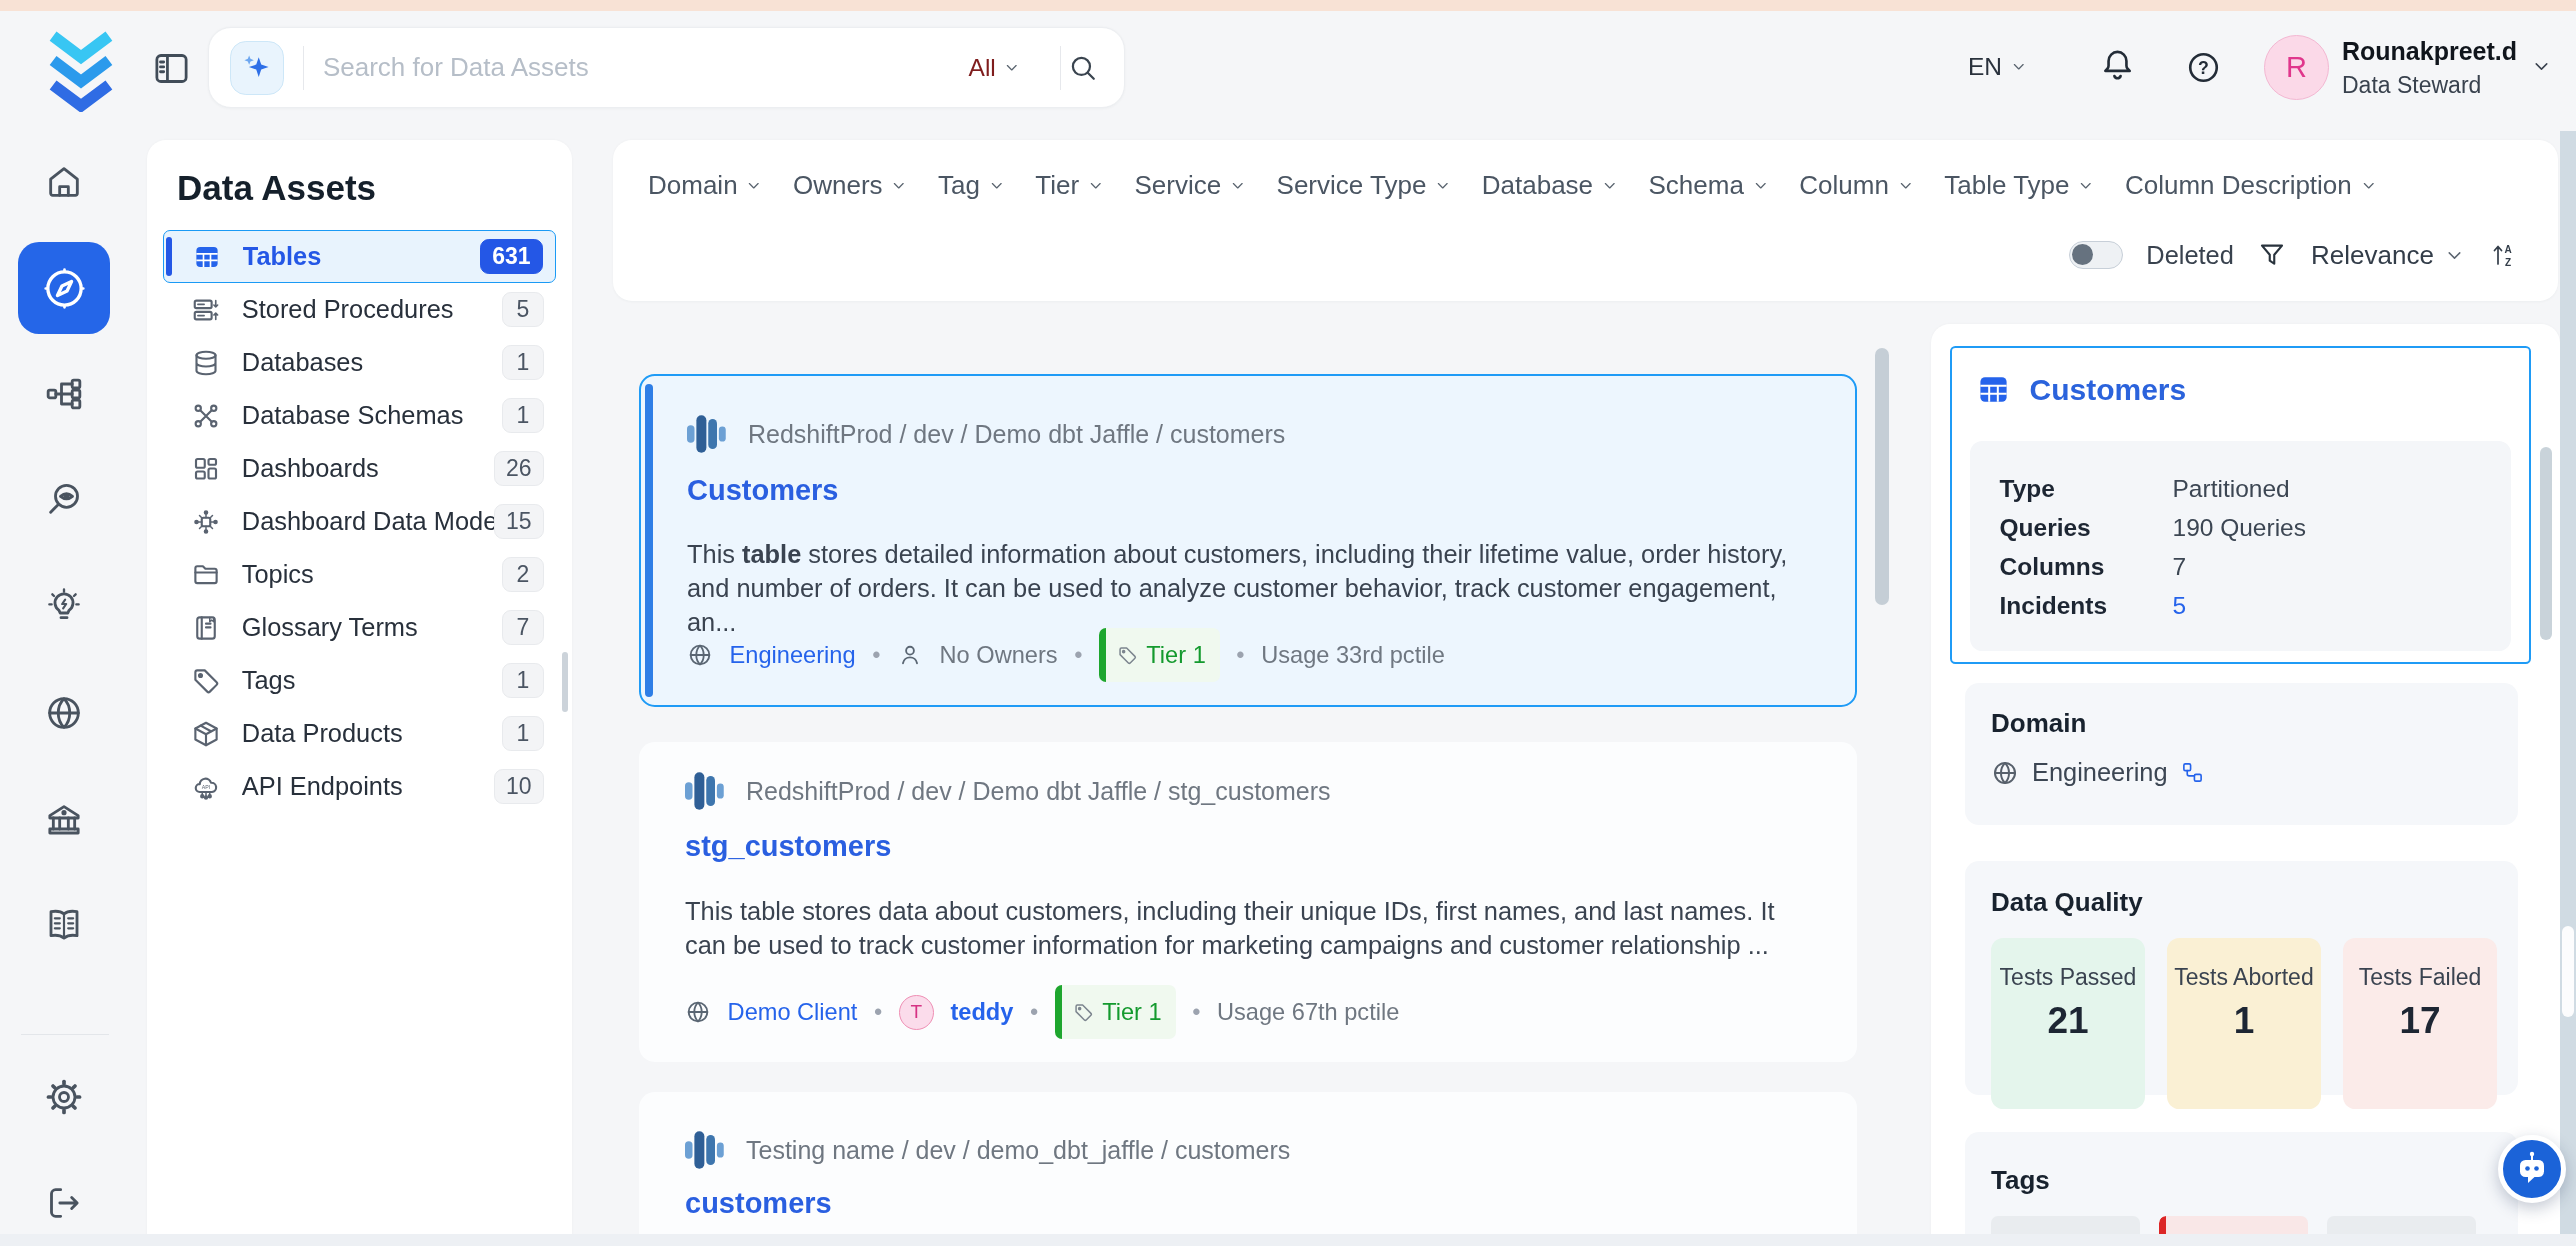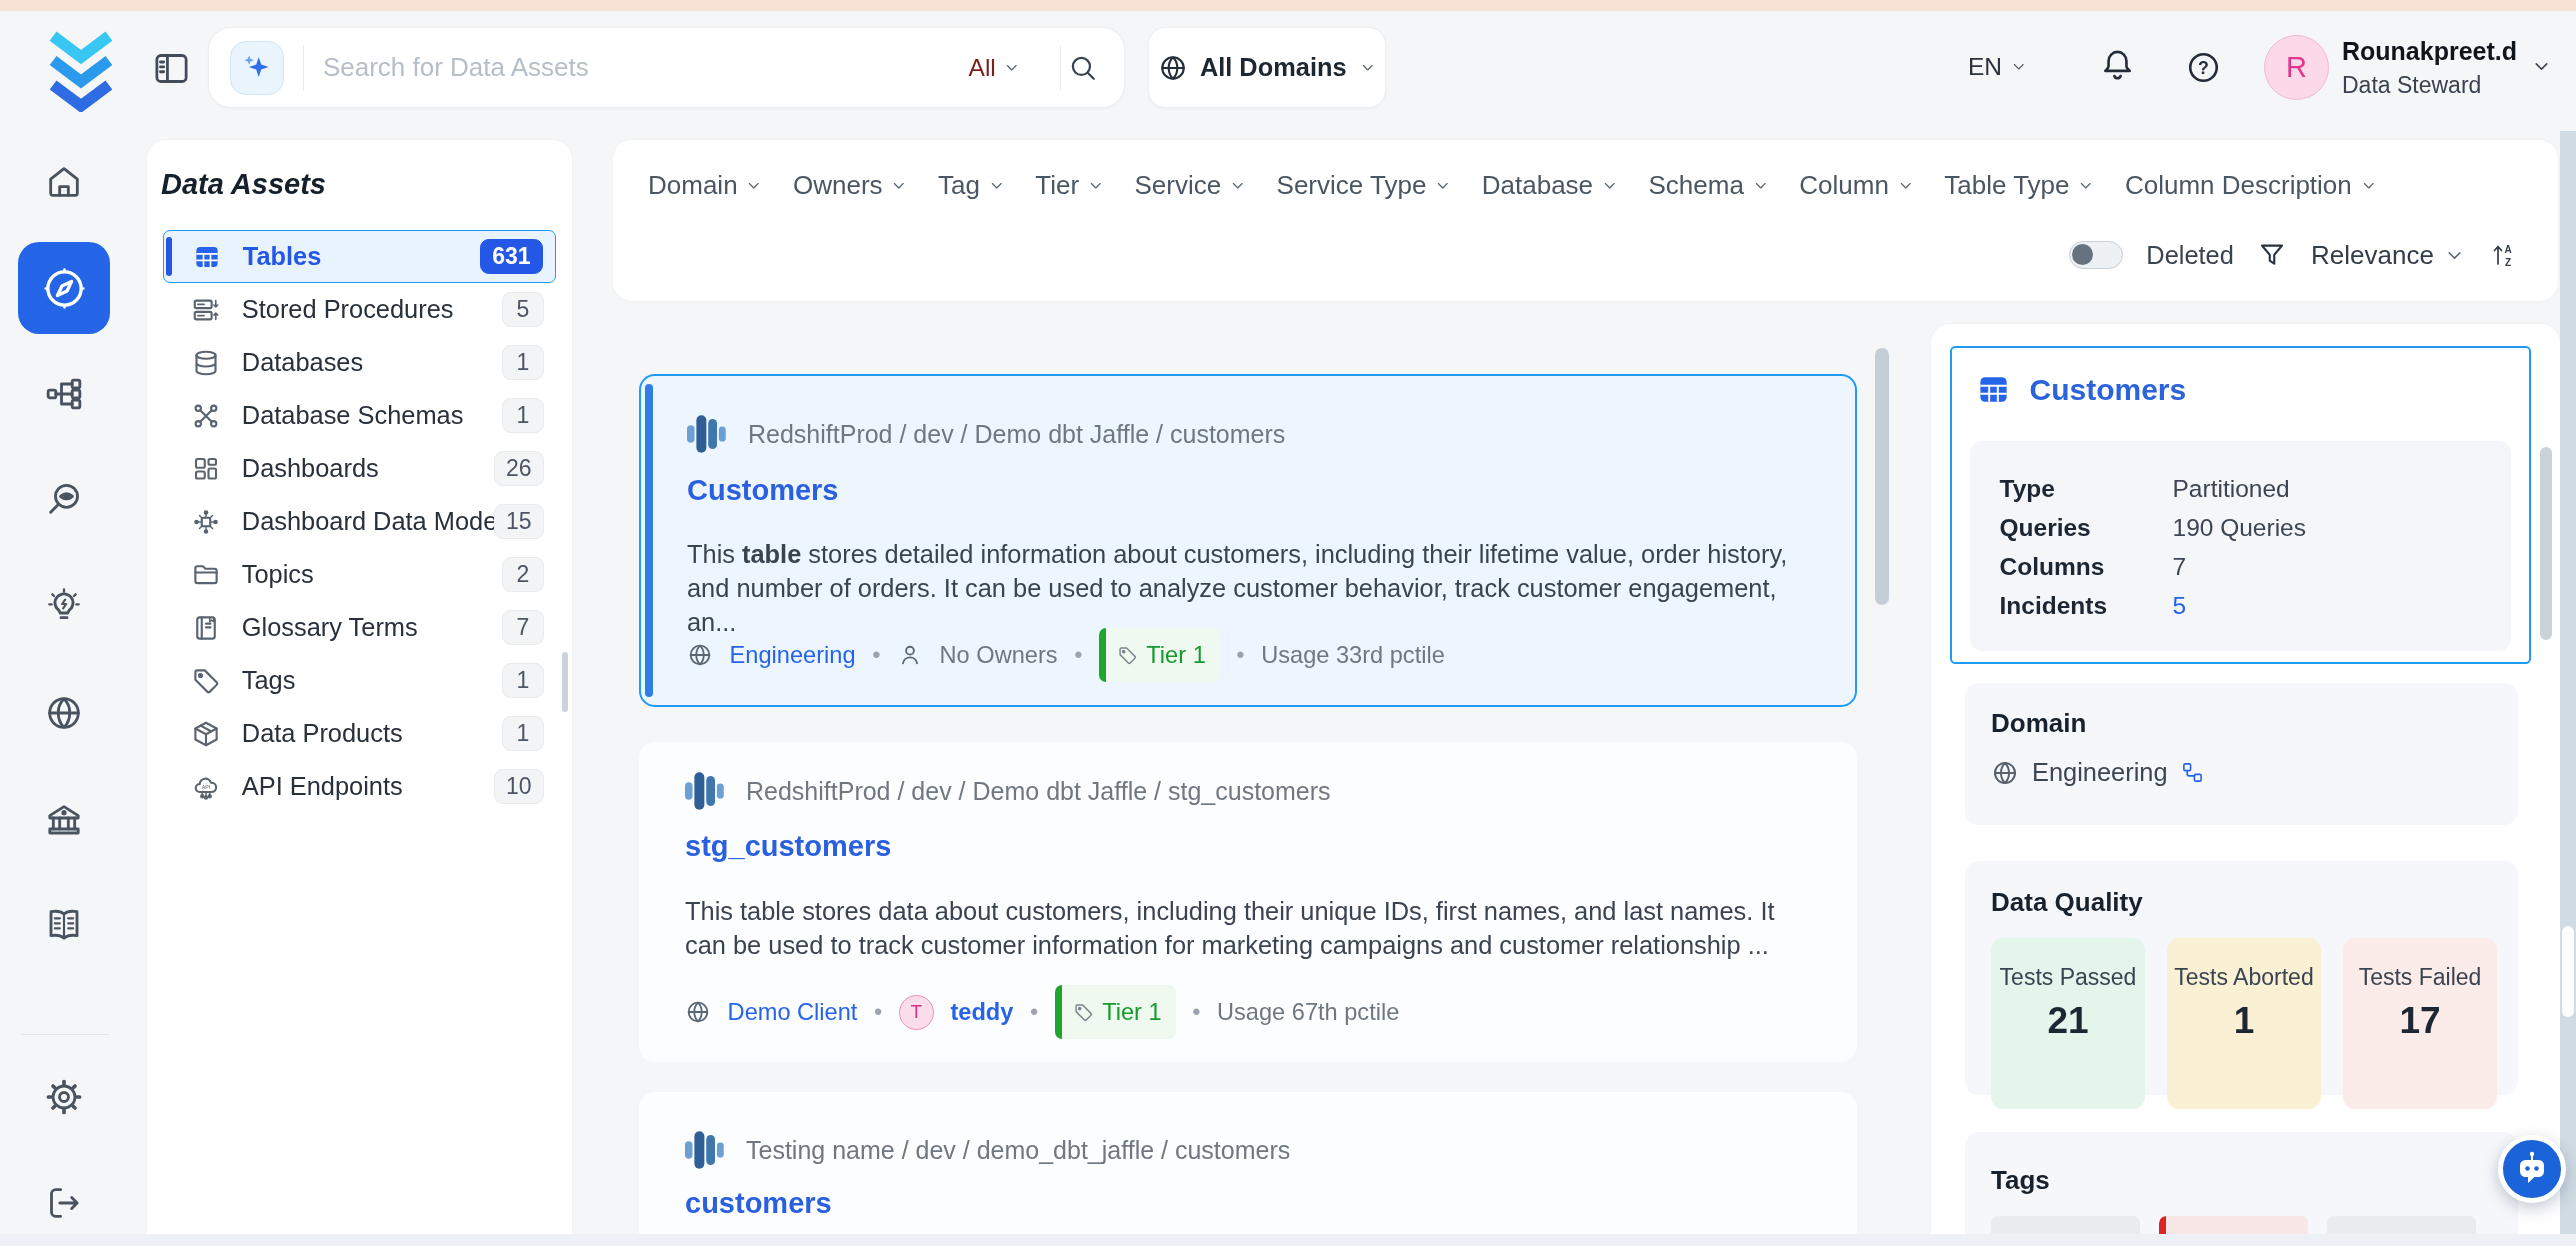--- a/index.html
+++ b/index.html
@@ -42,21 +42,21 @@
   .who-chev { left:2531px; top:56px; color:#39424e; }
 
   
   .rail-ic { left:44px; color:#49535f; cursor:pointer; }
   .rail-active { left:18.4px; top:242px; width:92px; height:92px; border-radius:21px; background:#2566e8;
     display:flex; align-items:center; justify-content:center; cursor:pointer; }
   .rail-div { left:21px; top:1034px; width:88px; height:0.9px; background:#e3e6ea; }
 
   
   .assets { left:147px; top:140px; width:425px; height:1106px; background:#fff; border-radius:19px 19px 0 0; box-shadow:0 0.9px 2.6px rgba(20,40,60,.04); }
-  .assets h2 { position:absolute; left:14px; top:28px; font-size:29px; color:#15202b;font-style:italic; }
+  .assets h2 { position:absolute; left:30px; top:28px; font-size:35px; color:#15202b; }
   .alist { position:absolute; left:15.8px; top:90px; right:15.8px; }
   .arow { height:53px; display:flex; align-items:center; padding:0 12.3px 0 28px; font-size:25.4px; color:#28303b; cursor:pointer; }
   .arow .aic { width:30px; height:30px; margin-right:21px; color:#5a6370; flex:none; }
   .arow .albl { white-space:nowrap; overflow:hidden; }
   .cnt { margin-left:auto; min-width:42px; height:35px; padding:0 11.4px; border-radius:8.8px; background:#f3f4f6; border:0.9px solid #e8eaed;
     color:#4b5563; font-size:23px; display:flex; align-items:center; justify-content:center; flex:none; }
   .arow.sel { position:relative; background:#e8f3fd; border:1.8px solid #1a9af5; border-radius:7px; color:#2457e6; font-weight:bold; }
   .arow.sel::before { content:""; position:absolute; left:2.6px; top:6.1px; bottom:6.1px; width:5.3px; border-radius:3.5px; background:#2457e6; }
   .arow.sel .cnt { background:#2457e6; border-color:#2457e6; color:#fff; font-weight:bold; }
   .assets .thumb { position:absolute; left:415px; top:512px; width:6.1px; height:60px; border-radius:3.5px; background:#ccd3da; }
@@ -168,30 +168,20 @@
           <path d="M6 9 l6 6 6-6"></path>
         </svg>
     </div>
     <div class="sb-div"></div>
     <svg class="ic mag" width="31.5" height="31.5" viewBox="0 0 24 24">
         <circle cx="11" cy="11" r="6.5"></circle>
         <path d="M15.8 15.8 L20.4 20.4"></path>
       </svg>
   </div>
 
-  <div class="abs domains-btn">
-    <svg class="ic" width="30" height="30" viewBox="0 0 24 24" style="color:#242e39">
-      <circle cx="12" cy="12" r="8.6"></circle>
-        <path d="M3.4 12 h17.2 M12 3.4 c4.6 4.4 4.6 12.8 0 17.2 c-4.6 -4.4 -4.6 -12.8 0 -17.2 Z"></path>
-    </svg>
-    <span class="lbl">All Domains</span>
-    <svg class="ic chev" width="17.5" height="17.5" viewBox="0 0 24 24">
-        <path d="M6 9 l6 6 6-6"></path>
-      </svg>
-  </div>
 
   <div class="abs lang">
     <span>EN</span>
     <svg class="ic chev" width="17.5" height="17.5" viewBox="0 0 24 24">
         <path d="M6 9 l6 6 6-6"></path>
       </svg>
   </div>
   <div class="abs bell">
     <svg class="ic" width="37" height="37" viewBox="0 0 24 24">
       <path d="M12 3.2 a5.8 5.8 0 0 0 -5.8 5.8 v3.1 c0 .8 -.3 1.6 -.9 2.2 l-1.2 1.2 h15.8 l-1.2 -1.2 c-.6 -.6 -.9 -1.4 -.9 -2.2 V9 A5.8 5.8 0 0 0 12 3.2 Z"></path>

